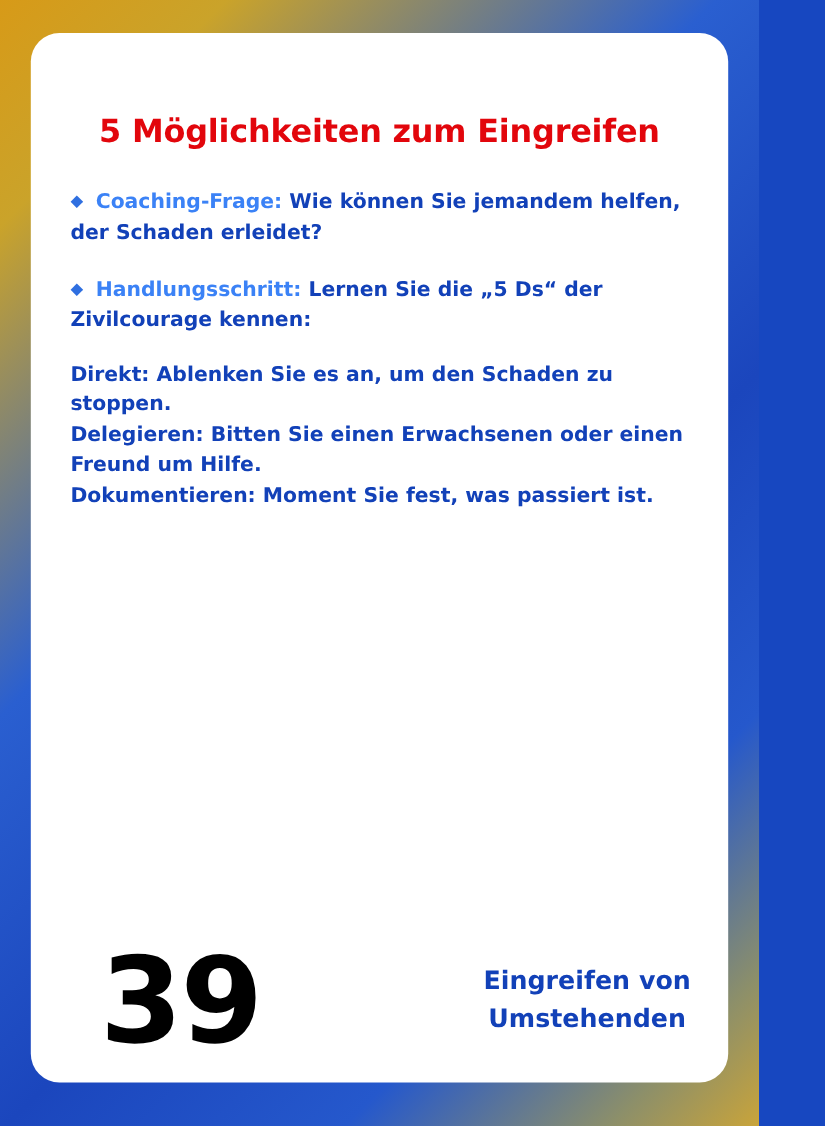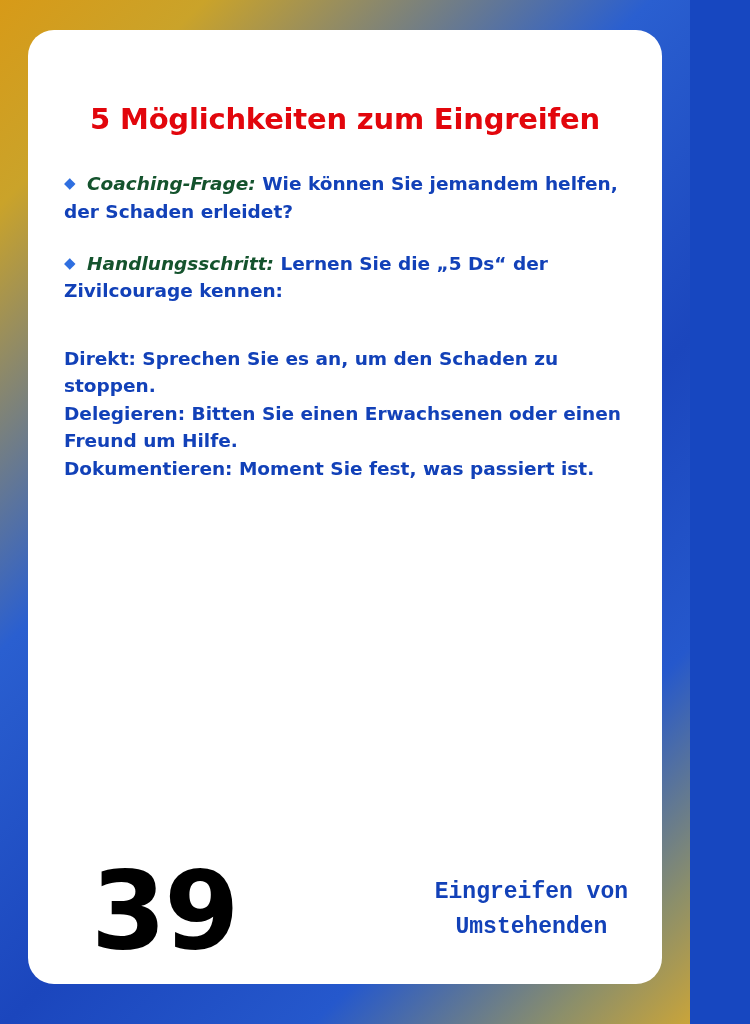--- a/index.html
+++ b/index.html
@@ -55,33 +55,32 @@
   .para {
     font-size: 18.5px;
     font-weight: bold;
     line-height: 1.50;
     color: #1241b8;
     margin: 0 0 24px 0;
     padding: 0 6px 0 2px;
   }
 
   .para.tight {
-    margin-bottom: 40px;
+    margin-bottom: 22px;
   }
 
   .bullet {
     color: #2f6fe0;
     font-size: 15px;
     margin-right: 5px;
     vertical-align: 2px;
   }
 
   .lead {
-    color: #14532d;
-    font-style: italic;
+    color: #3b82f6;
   }
 
   .steps {
     font-size: 18.5px;
     font-weight: bold;
     line-height: 1.48;
     color: #1241b8;
     margin: 0;
     padding: 0 6px 0 2px;
   }
@@ -110,41 +109,40 @@
   }
 
   .category {
     text-align: center;
     color: #1241b8;
     font-size: 23px;
     font-weight: bold;
     line-height: 1.55;
     max-width: 260px;
     padding-bottom: 12px;
-    font-family: Liberation Mono, monospace;
   }
   .category .line { display: block; }
 </style>
 </head>
 <body>
 
 <div class="card-outer">
   <div class="card-inner">
 
     <h1 class="title">5 Möglichkeiten zum Eingreifen</h1>
 
     <div class="body-block">
 
 
       <p class="para"><span class="bullet">◆</span> <span class="lead">Coaching-Frage:</span> <span>Wie können Sie jemandem helfen, der Schaden erleidet?</span></p>
 
       <p class="para tight"><span class="bullet">◆</span> <span class="lead">Handlungsschritt:</span> <span>Lernen Sie die „5 Ds“ der Zivilcourage kennen:</span></p>
 
       <div class="steps">
-        <span class="line">Direkt: Sprechen Sie es an, um den Schaden zu stoppen.</span>
+        <span class="line">Direkt: Ablenken Sie es an, um den Schaden zu stoppen.</span>
         <span class="line">Delegieren: Bitten Sie einen Erwachsenen oder einen Freund um Hilfe.</span>
         <span class="line">Dokumentieren: Moment Sie fest, was passiert ist.</span>
       </div>
 
     </div>
 
     <div class="footer">
       <div class="card-number">39</div>
       <div class="category">
         <span class="line">Eingreifen von</span>

